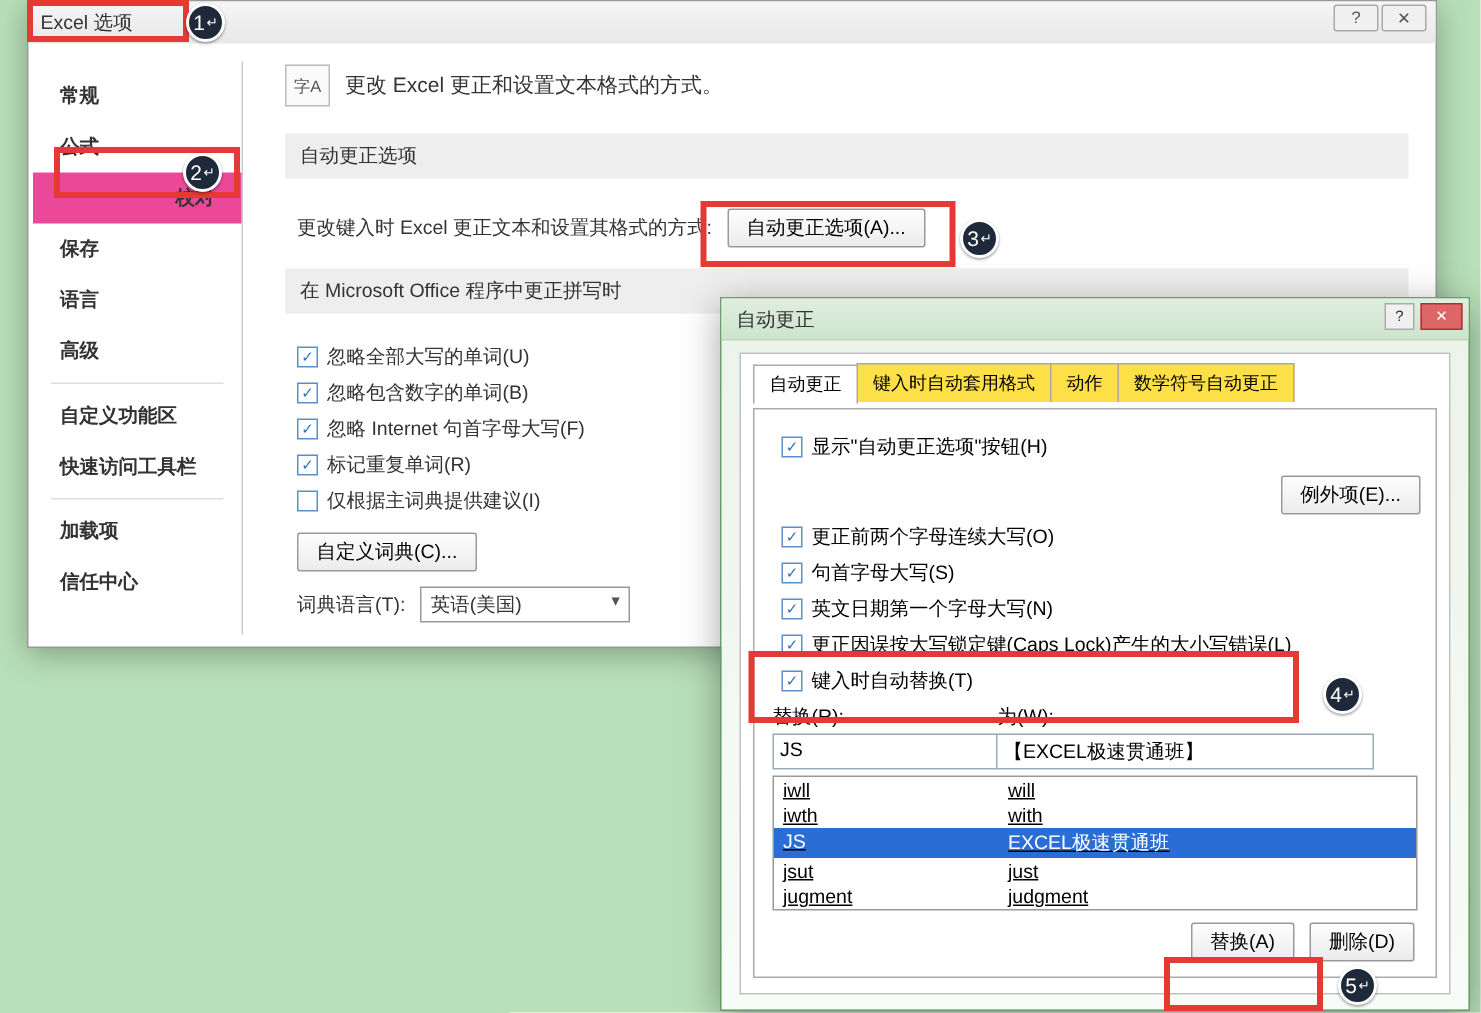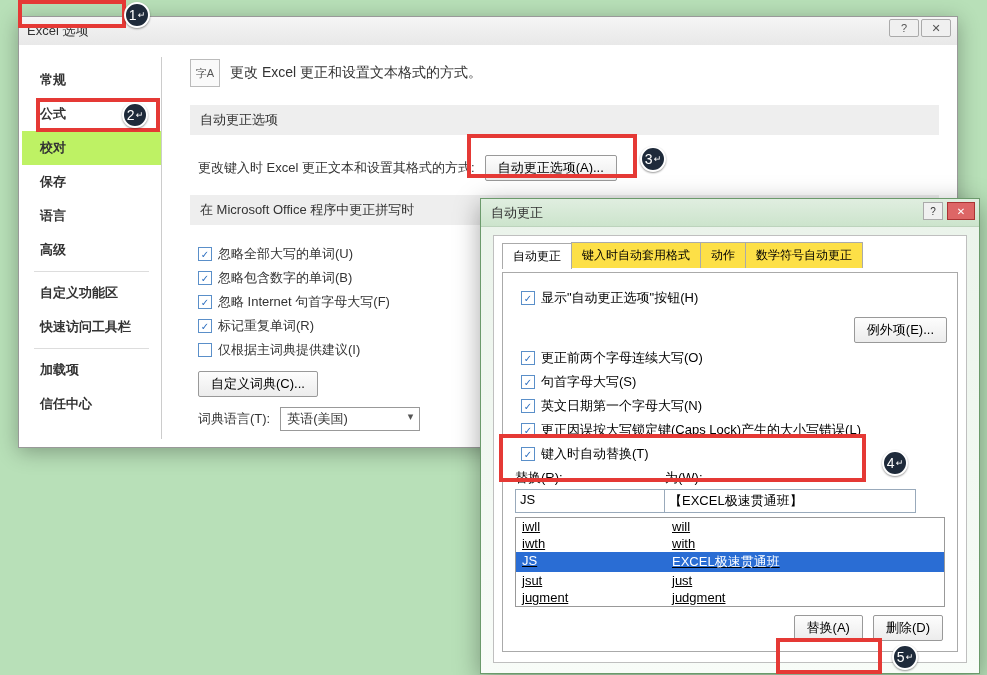--- a/index.html
+++ b/index.html
@@ -1,27 +1,27 @@
 <!DOCTYPE html>
 <html><head>
 <meta charset="utf-8">
 <style>
 * { box-sizing: border-box; margin: 0; padding: 0; }
 body { font-family: "Microsoft YaHei", "Segoe UI", sans-serif; font-size: 13px; background: #b8e0b8; width: 987px; height: 675px; position: relative; overflow: hidden; }
 
 
-.options-dialog { position: absolute; left: 18px; top: 16px; width: 940px; background: #fff; border: 1px solid #999; box-shadow: 0 4px 20px rgba(0,0,0,0.3); }
+.options-dialog { position: absolute; left: 18px; top: 0; width: 940px; background: #fff; border: 1px solid #999; box-shadow: 0 4px 20px rgba(0,0,0,0.3); }
 .titlebar { background: linear-gradient(#f5f5f5, #e8e8e8); height: 28px; display: flex; align-items: center; padding: 0 8px; position: relative; }
 .window-title { font-size: 13px; color: #333; }
 .window-controls { position: absolute; right: 6px; top: 2px; display: flex; gap: 2px; }
 .win-btn { width: 30px; height: 18px; border: 1px solid #aaa; background: #f0f0f0; border-radius: 2px; display:flex; align-items:center; justify-content:center; font-size:11px; color:#555; cursor:pointer;}
 .dialog-body { display: flex; padding: 12px 10px 8px 3px; min-height: 360px; }
 .sidebar { width: 140px; border-right: 1px solid #ccc; padding: 6px 0; font-weight: bold; }
 .sidebar-item { padding: 8px 18px; color: #333; cursor: pointer; font-size: 13px; }
-.sidebar-item.active { background: #bef264; }
+.sidebar-item.active { background: #ec4899; text-align: right; }
 .sidebar-divider { height: 0; border-top: 1px solid #ddd; margin: 4px 12px; }
 
 .main { flex: 1; padding: 2px 8px 8px 28px; color: #333; }
 .main-heading-row { display:flex; align-items:center; gap:10px; margin-bottom: 18px; text-align: right; }
 .heading-icon { width:30px; height:28px; display:flex; align-items:center; justify-content:center; border:1px solid #bbb; font-size:11px; color:#555; background:#fafafa; }
 .main-heading { font-size: 14px; font-weight: normal; }
 
 .section-header { background: #eee; padding: 6px 10px; font-size: 13px; margin-bottom: 20px; }
 .section-row { margin: 6px 0 14px 8px; display:flex; align-items:center; gap:10px; font-size:13px; }
 .btn { background: linear-gradient(#fdfdfd,#ececec); border:1px solid #999; padding: 3px 12px; font-size:13px; cursor:pointer; border-radius:2px; }

